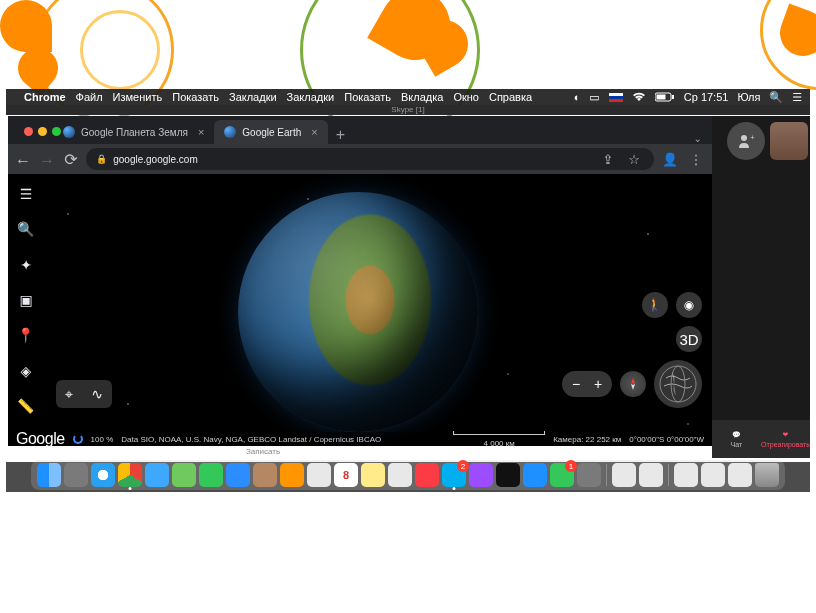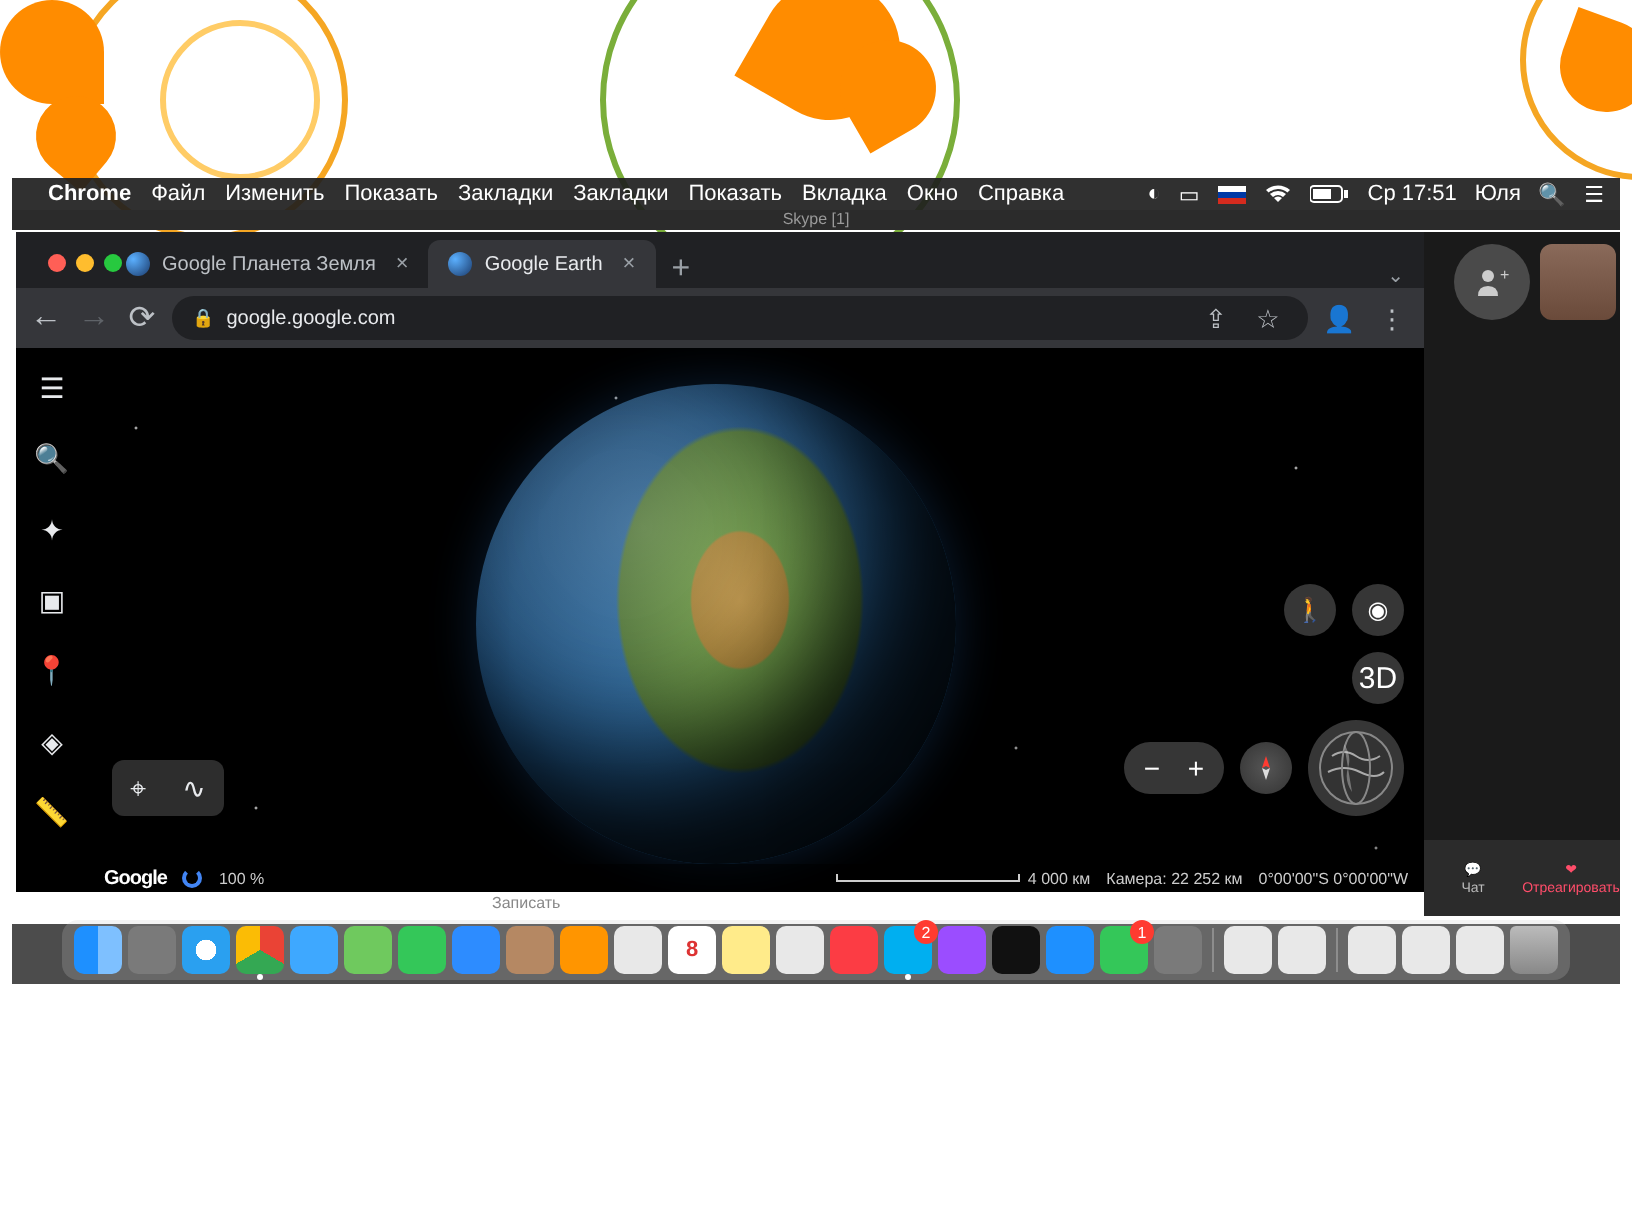--- a/index.html
+++ b/index.html
@@ -67,23 +67,23 @@
 .chips .ic { color: #e8eaed; font-size: 14px; cursor: pointer; }
 
 .earth-controls { position: absolute; right: 10px; bottom: 38px; z-index: 2; display: flex; flex-direction: column; align-items: flex-end; gap: 8px; }
 .btn-round { width: 26px; height: 26px; border-radius: 50%; background: rgba(60,60,60,.9); display: flex; align-items: center; justify-content: center; color: #fff; font-size: 12px; cursor: pointer; }
 .btn-pill { height: 26px; border-radius: 13px; background: rgba(60,60,60,.9); display: flex; align-items: center; padding: 0 4px; gap: 2px; }
 .btn-pill .seg { width: 20px; height: 20px; display: flex; align-items: center; justify-content: center; cursor: pointer; color: #fff; font-size: 14px; }
 .globe-nav { width: 48px; height: 48px; border-radius: 50%; background: rgba(60,60,60,.9); display: flex; align-items: center; justify-content: center; }
 .globe-nav svg { width: 40px; height: 40px; }
 
 .statusbar { position: absolute; left: 0; right: 0; bottom: 0; height: 14px; background: rgba(0,0,0,.55); display: flex; align-items: center; font-size: 8px; color: #ccc; padding: 0 8px; gap: 8px; z-index: 3; }
-.statusbar .scale { margin-left: auto; display: flex; align-items: center; gap: 4px; }
+.statusbar .scale { margin-left: auto; display: flex; align-items: center; gap: 4px; flex-direction: column; }
 .statusbar .scalebar { width: 92px; height: 4px; border: 1px solid #ccc; border-top: none; }
-.logo-g { font-weight: 700; font-size: 10px; color: #fff; letter-spacing: -0.5px; margin-left: 36px; }
+.logo-g { font-weight: 400; font-size: 16px; color: #fff; letter-spacing: -0.5px; }
 
 
 .skype-side { position: absolute; top: 116px; left: 712px; width: 98px; height: 330px; background: #1a1a1a; z-index: 6; }
 .avatar1 { position: absolute; top: 6px; left: 15px; width: 38px; height: 38px; border-radius: 50%; background: #4a4a4a; display: flex; align-items: center; justify-content: center; color: #ccc; }
 .avatar2 { position: absolute; top: 6px; left: 58px; width: 38px; height: 38px; border-radius: 6px; background: linear-gradient(#8a6a5a, #6a4a3a); }
 .skype-bottom { position: absolute; left: 712px; top: 420px; width: 98px; height: 38px; background: #2b2b2b; display: flex; z-index: 6; }
 .sk-btn { flex: 1; display: flex; flex-direction: column; align-items: center; justify-content: center; font-size: 7px; color: #bbb; cursor: pointer; gap: 2px; }
 .sk-btn.love { color: #ff4d6a; }
 
 .record-hint { position: absolute; left: 246px; top: 447px; font-size: 8px; color: #888; z-index: 6; }
@@ -228,20 +228,21 @@
               <path d="M14 8 Q18 14 16 20 T18 32" fill="#ddd" opacity=".4"></path>
             </svg>
         </div>
       </div>
     </div>
 
     <div class="statusbar">
       <span class="logo-g">Google</span>
       <span style="width:10px;height:10px;border:2px solid #4285f4;border-radius:50%;border-top-color:transparent;"></span>
       <span>100 %</span>
+      <span>Data SIO, NOAA, U.S. Navy, NGA, GEBCO   Landsat / Copernicus   IBCAO</span>
       <div class="scale">
         <div class="scalebar"></div>
         <span>4 000 км</span>
       </div>
       <span>Камера: 22 252 км</span>
       <span>0°00'00"S 0°00'00"W</span>
     </div>
   </div>
 </div>
 

